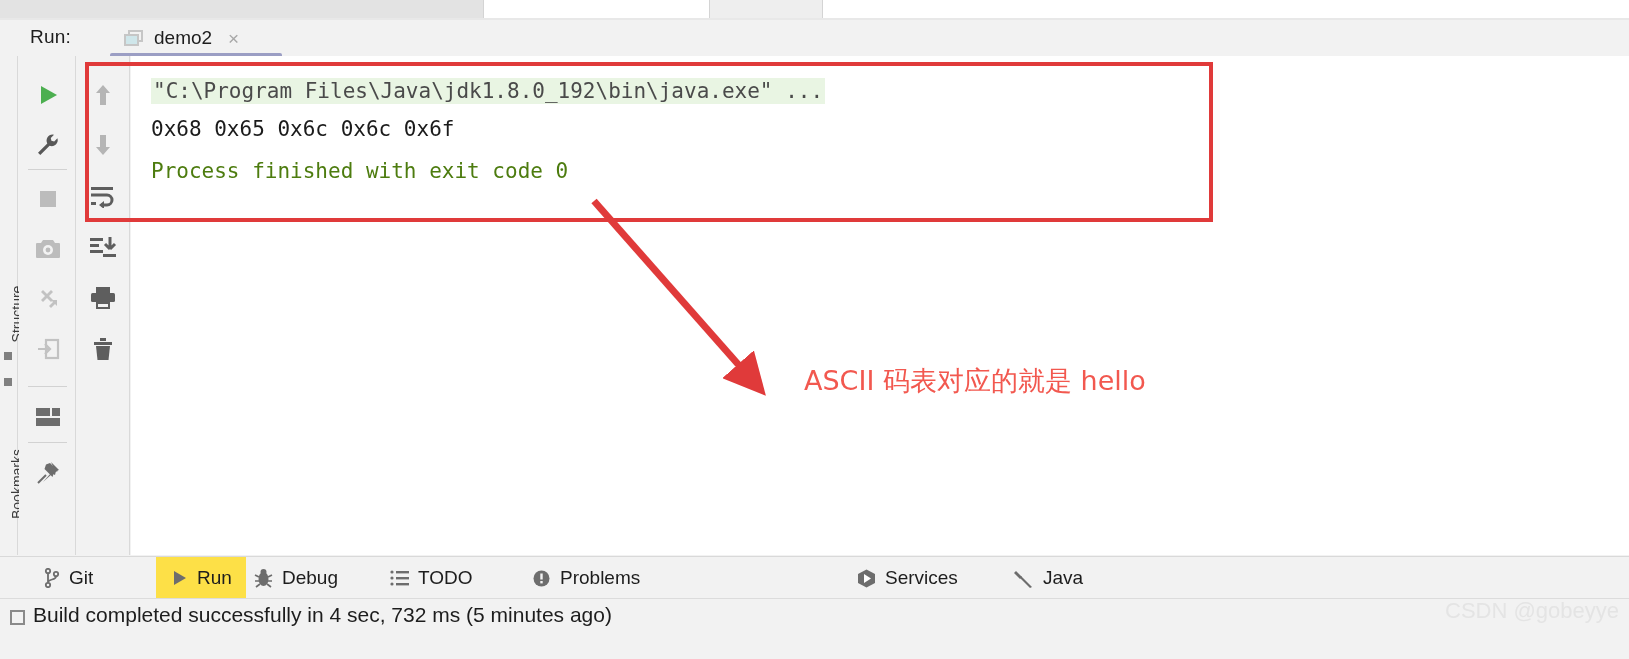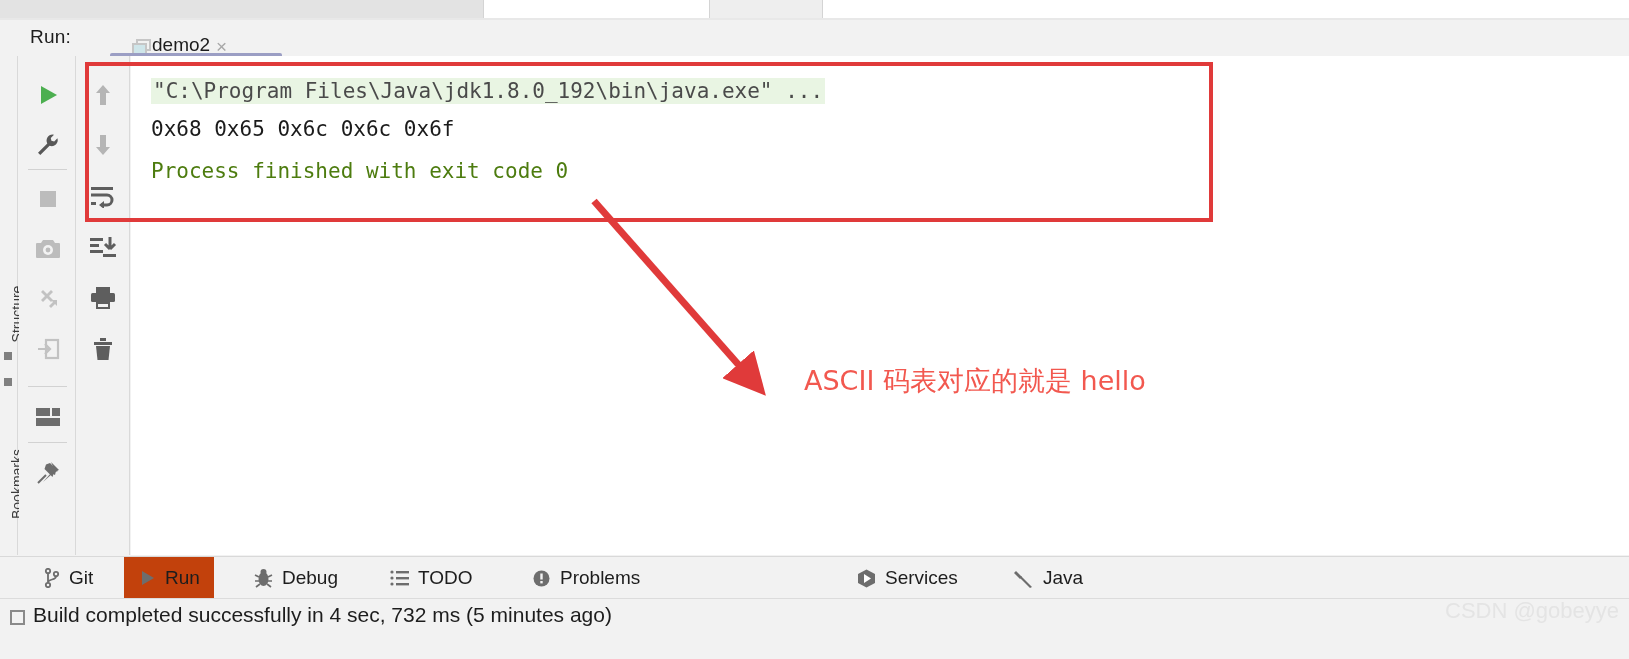--- a/index.html
+++ b/index.html
@@ -16,21 +16,21 @@
   .top-seg { position: absolute; top: 0; height: 18px; border-right: 1px solid #d4d4d4; }
   .seg-a { left: 0;    width: 484px; background: #e3e3e3; }
   .seg-b { left: 484px; width: 226px; background: #ffffff; }
   .seg-c { left: 710px; width: 113px; background: #eeeeee; }
   .seg-d { left: 823px; width: 806px; background: #ffffff; border-right: none; }
   .top-strip-shadow { position: absolute; left: 0; top: 18px; width: 1629px; height: 2px; background: #e8e8e8; }
 
   
   .run-header { position: absolute; left: 0; top: 20px; width: 1629px; height: 36px; background: #f2f2f2; }
   .run-label { position: absolute; left: 30px; top: 26px; font-size: 19px; color: #1d1d1d; letter-spacing: .2px; }
-  .run-tab { position: absolute; left: 118px; top: 20px; height: 36px; display: flex; align-items: flex-end; padding: 0 12px 0 14px; gap: 0; }
+  .run-tab { position: absolute; left: 110px; top: 20px; height: 36px; display: flex; align-items: center; padding: 0 12px 0 14px; gap: 10px; }
   .tab-icon { width: 20px; height: 17px; position: relative; display: inline-block; }
   .tab-icon .back { position: absolute; left: 4px; top: 0; width: 15px; height: 12px; border: 2px solid #c6c6c6; background: #f2f2f2; }
   .tab-icon .front { position: absolute; left: 0; top: 4px; width: 15px; height: 12px; border: 2px solid #c6c6c6; background: #cfe6ea; }
   .tab-title { font-size: 19px; color: #1d1d1d; }
   .tab-close { font-size: 19px; color: #a8a8a8; line-height: 1; margin-left: 6px; cursor: pointer; }
   .tab-underline { position: absolute; left: 110px; top: 53px; width: 172px; height: 3px; background: #9b9ec4; border-radius: 2px 2px 0 0; }
 
   
   .vstripe { position: absolute; left: 0; top: 56px; width: 18px; height: 499px; background: #f2f2f2; border-right: 1px solid #d9d9d9; }
   .vlabel { position: absolute; left: -28px; width: 90px; text-align: center;
@@ -61,21 +61,21 @@
 
   
   .anno-svg { position: absolute; left: 0; top: 0; width: 1629px; height: 659px; pointer-events: none; }
   .anno-text { position: absolute; left: 776px; top: 363px; font-size: 27px; color: #f2584f;
                font-family: "DejaVu Sans", sans-serif; white-space: nowrap; margin-left: 28px; }
 
   
   .bottom-bar { position: absolute; left: 0; top: 556px; width: 1629px; height: 42px;
                 background: #f2f2f2; border-top: 1px solid #d9d9d9; }
   .bt-tab { position: absolute; top: 0; height: 42px; display: flex; align-items: center; gap: 9px; padding: 0 14px; cursor: pointer; font-size: 19px; color: #1d1d1d; }
-  .bt-tab.active { background: #c2410c; }
+  .bt-tab.active { background: #fde047; margin-left: 32px; }
 
   
   .status-bar { position: absolute; left: 0; top: 598px; width: 1629px; height: 61px; background: #f2f2f2; border-top: 1px solid #dcdcdc; }
   .status-icon { position: absolute; left: 10px; top: 610px; width: 15px; height: 15px; border: 2px solid #8a8a8a; }
   .status-text { position: absolute; left: 33px; top: 603px; font-size: 21px; color: #1d1d1d; white-space: nowrap; }
   .watermark { position: absolute; right: 10px; top: 598px; font-size: 22px; color: #e4e4e4; white-space: nowrap; }
 
   svg { display: block; }
 </style>
 </head>

